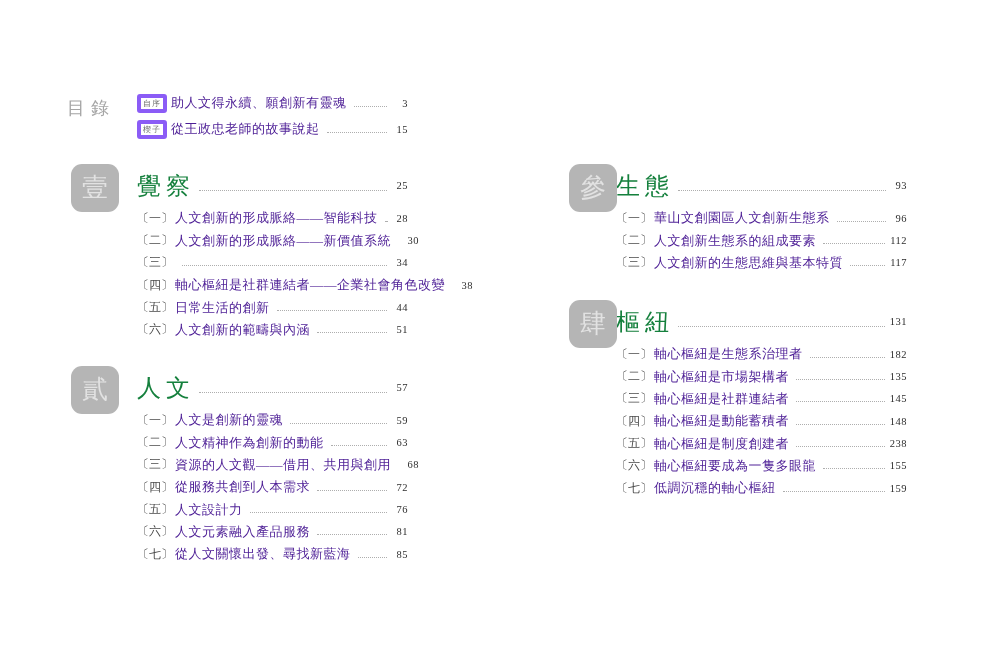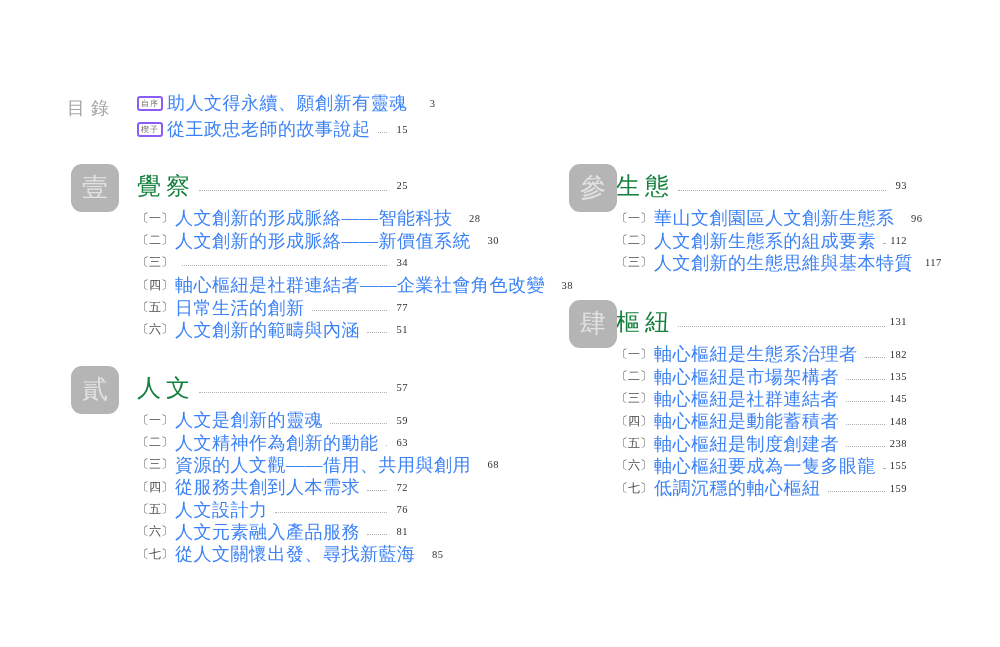--- a/index.html
+++ b/index.html
@@ -20,24 +20,24 @@
     font-size:18px;letter-spacing:6px;color:#a5a5a5;
   }
   
   .front-matter{
     position:absolute;left:137px;top:90px;width:271px;
   }
   .fm-row{display:flex;align-items:center;height:26px;}
   .fm-tag{
     flex:0 0 auto;
     font-size:8px;line-height:11px;color:#6b6b6b;
-    border:2px solid #8b5cf6;border-radius:3px;
+    border:4px solid #8b5cf6;border-radius:3px;
     padding:0 2px;margin-right:4px;letter-spacing:1px;
   }
-  .row-title{flex:0 0 auto;font-size:18px;color:#3b82f6;letter-spacing:.5px;white-space:nowrap;text-align:right;}
+  .row-title{flex:0 0 auto;font-size:13px;color:#4c1d95;letter-spacing:.5px;white-space:nowrap;text-align:right;}
   .leader{
     flex:1 1 auto;height:0;
     border-bottom:1px dotted #aeaeae;
     margin:0 5px 0 7px;
     transform:translateY(3px);
   }
   .row-page{
     flex:0 0 auto;min-width:16px;text-align:right;
     font-size:10.5px;color:#2e2e2e;letter-spacing:.5px;
   }
@@ -124,21 +124,21 @@
     <span class="item-no">〔四〕</span>
     <span class="row-title">軸心樞紐是社群連結者——企業社會角色改變</span>
     <span class="leader"></span>
     <span class="row-page">38</span>
   </div>
 
   <div class="item-row">
     <span class="item-no">〔五〕</span>
     <span class="row-title">日常生活的創新</span>
     <span class="leader"></span>
-    <span class="row-page">77</span>
+    <span class="row-page">44</span>
   </div>
 
   <div class="item-row">
     <span class="item-no">〔六〕</span>
     <span class="row-title">人文創新的範疇與內涵</span>
     <span class="leader"></span>
     <span class="row-page">51</span>
   </div>
 </div>
     </div>

